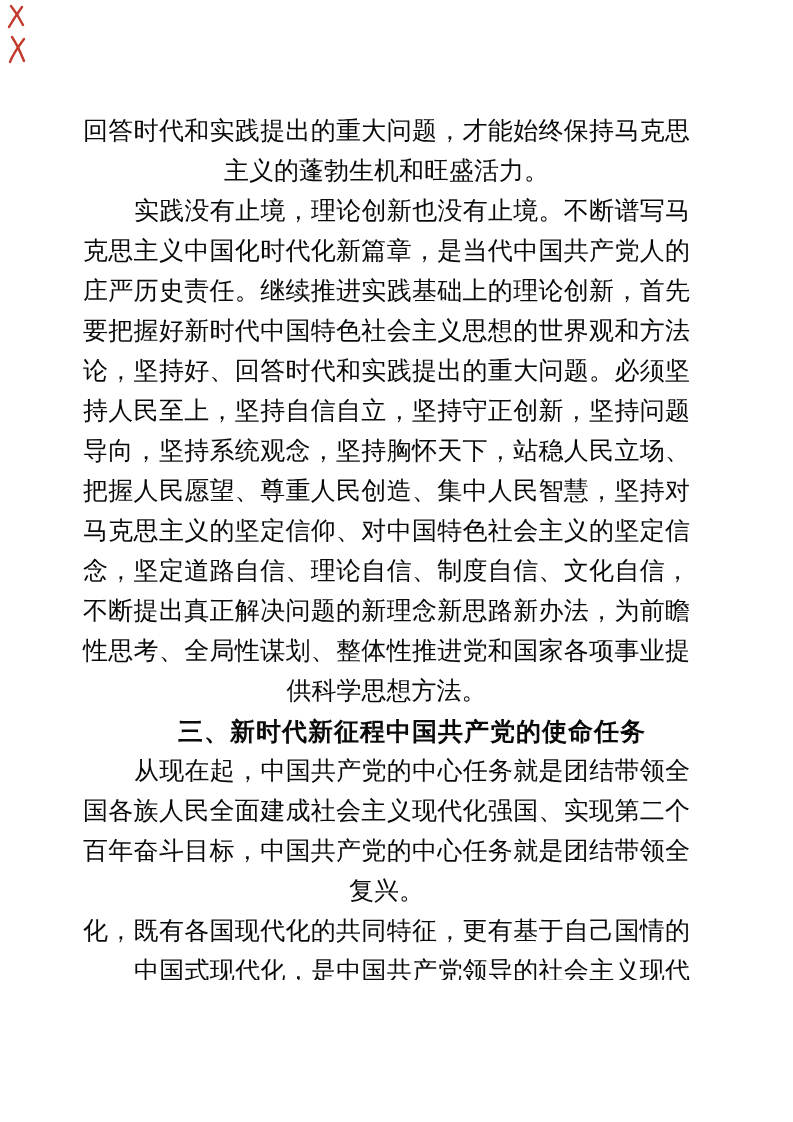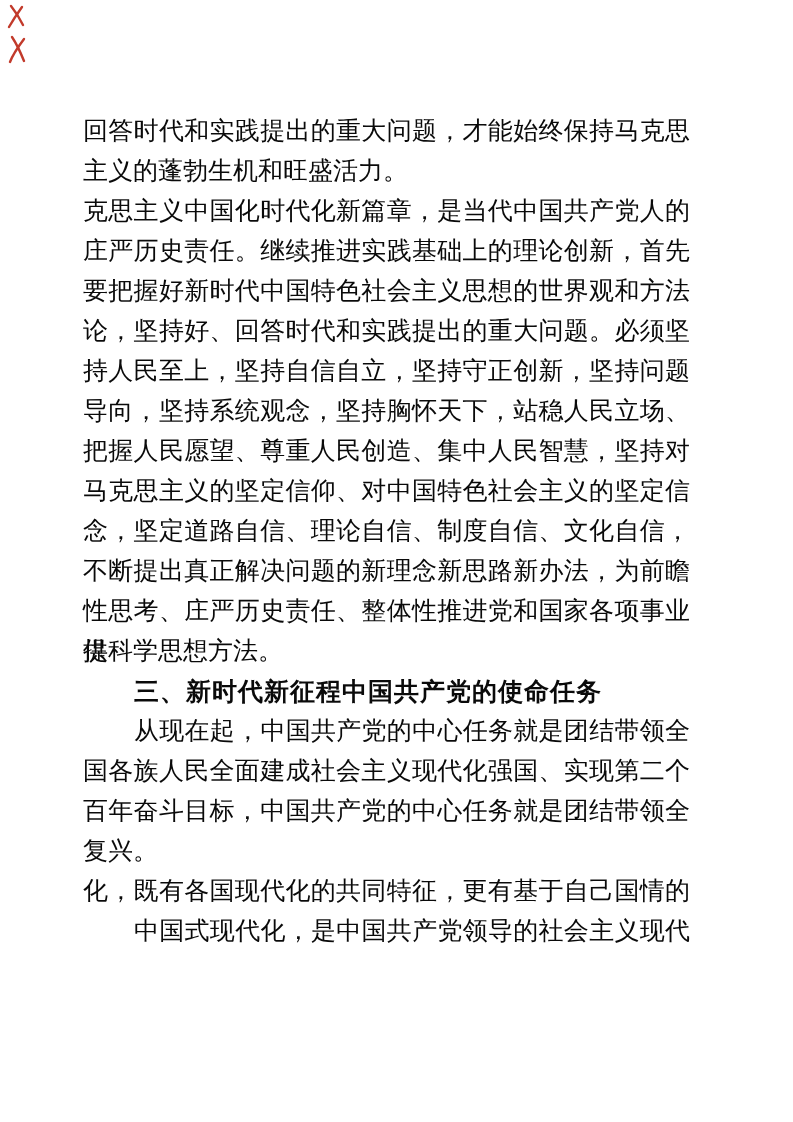--- a/index.html
+++ b/index.html
@@ -13,21 +13,21 @@
   .redmark{position:absolute;left:5px;top:2px;}
   .doc{
     position:absolute;
     left:83px;top:111px;width:607px;
     color:#0a0a0a;
     font-size:25px;
     line-height:40px;
   }
   .line{
     height:40px;
-    text-align:left;
+    text-align:center;
     white-space:normal;
     overflow:visible;
   }
   .line.fill{
     text-align:justify;
     text-align-last:justify;
   }
   .line.indent{
     text-indent:51px;
   }
@@ -47,31 +47,32 @@
       <path d="M6 4 C 10 9, 14 15, 18 23"></path>
       <path d="M17 5 C 12 12, 8 18, 4 25"></path>
       <path d="M7 35 C 11 41, 15 49, 19 59"></path>
       <path d="M19 37 C 13 45, 8 52, 5 60"></path>
     </g>
   </svg>
 
   <div class="doc" id="doc">
       <div class="line fill">回答时代和实践提出的重大问题，才能始终保持马克思</div>
       <div class="line">主义的蓬勃生机和旺盛活力。</div>
+      <div class="line fill indent">实践没有止境，理论创新也没有止境。不断谱写马</div>
       <div class="line fill">克思主义中国化时代化新篇章，是当代中国共产党人的</div>
       <div class="line fill">庄严历史责任。继续推进实践基础上的理论创新，首先</div>
       <div class="line fill">要把握好新时代中国特色社会主义思想的世界观和方法</div>
       <div class="line fill">论，坚持好、回答时代和实践提出的重大问题。必须坚</div>
       <div class="line fill">持人民至上，坚持自信自立，坚持守正创新，坚持问题</div>
       <div class="line fill">导向，坚持系统观念，坚持胸怀天下，站稳人民立场、</div>
       <div class="line fill">把握人民愿望、尊重人民创造、集中人民智慧，坚持对</div>
       <div class="line fill">马克思主义的坚定信仰、对中国特色社会主义的坚定信</div>
       <div class="line fill">念，坚定道路自信、理论自信、制度自信、文化自信，</div>
       <div class="line fill">不断提出真正解决问题的新理念新思路新办法，为前瞻</div>
-      <div class="line fill">性思考、庄严历史责任、整体性推进党和国家各项事业提</div>
+      <div class="line fill">性思考、全局性谋划、整体性推进党和国家各项事业提</div>
       <div class="line">供科学思想方法。</div>
       <div class="line indent bold">三、新时代新征程中国共产党的使命任务</div>
       <div class="line fill indent">从现在起，中国共产党的中心任务就是团结带领全</div>
       <div class="line fill">国各族人民全面建成社会主义现代化强国、实现第二个</div>
       <div class="line fill">百年奋斗目标，中国共产党的中心任务就是团结带领全</div>
       <div class="line">复兴。</div>
       <div class="line fill">化，既有各国现代化的共同特征，更有基于自己国情的</div>
       <div class="line fill indent">中国式现代化，是中国共产党领导的社会主义现代</div>
     </div>
 

